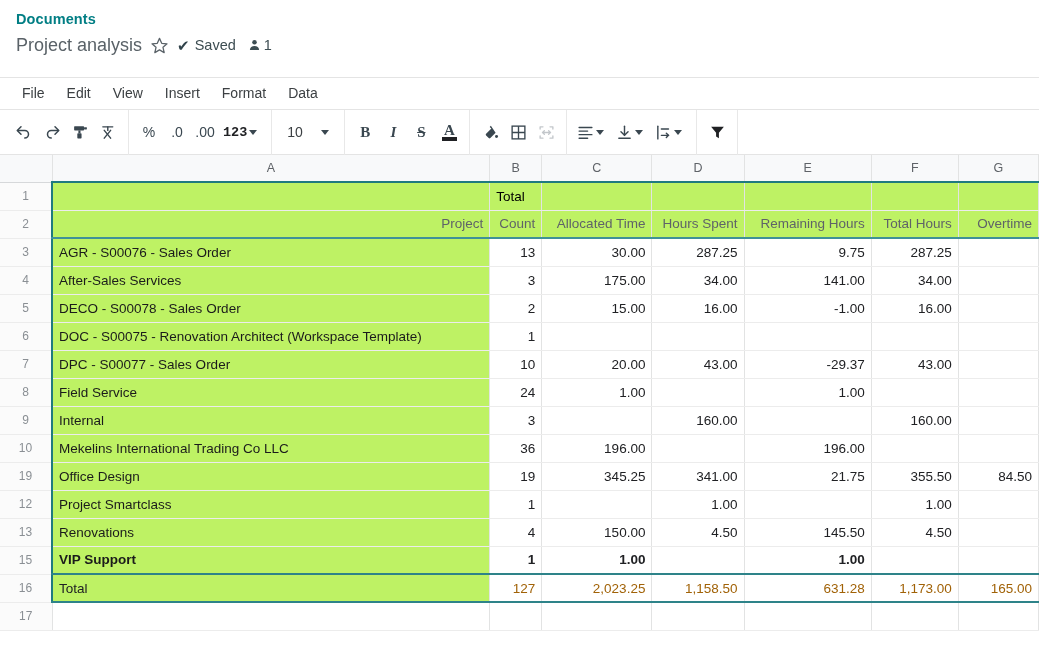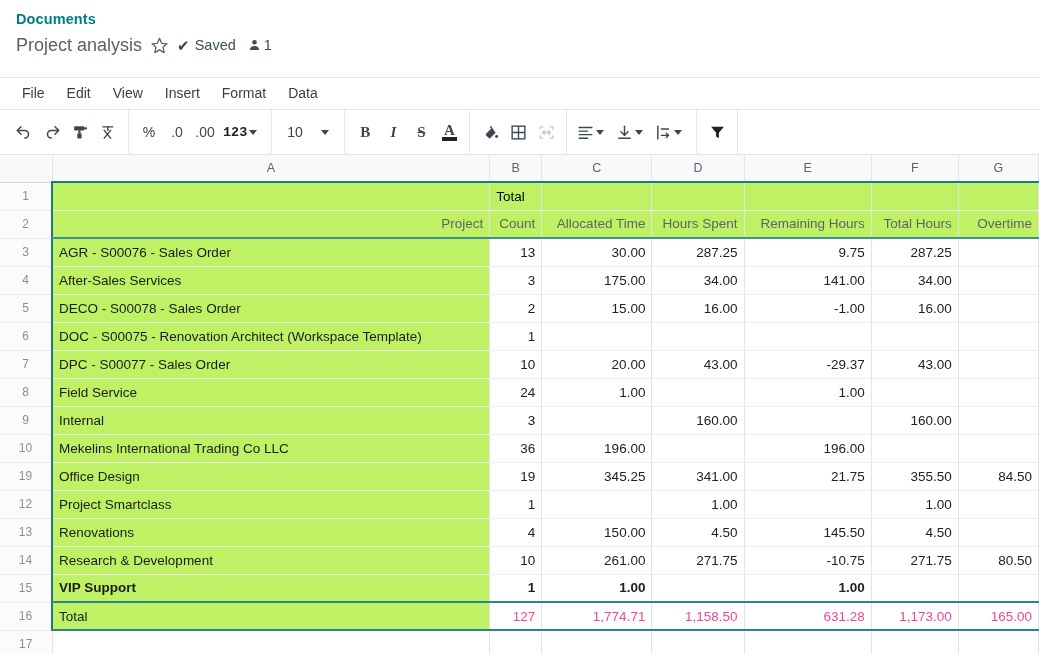--- a/index.html
+++ b/index.html
@@ -170,21 +170,21 @@
   td.num { text-align: right; padding-right: 8px; }
   td.txt { text-align: left; padding-left: 7px; }
 
   
   td.tint, th.tint { background: #bef264; }
 
   
   td.hdr-total { font-weight: 700; color: #000; }
   td.hdr-sub { color: #5f6368; }
   td.proj { font-weight: 700; color: #1b1b1b; }
-  td.totalrow { font-weight: 400; color: #ec4899; margin-left: 12px; }
+  td.totalrow { font-weight: 400; color: #a16207; margin-left: 12px; }
   td.total-label { color: #202124; }
 
   
   tr.r1 td.inrange { border-top: 2px solid #1f7a7f; }
   td.range-left  { border-left: 2px solid #1f7a7f; }
   td.range-right { border-right: 2px solid #1f7a7f; }
   tr.r2 td.inrange { border-bottom: 2px solid #3f9198; text-align: right; }
   tr.r15 td.inrange { border-bottom: 2px solid #2e8389; font-weight: bold; }
   tr.r16 td.inrange { border-bottom: 2px solid #2e8389; }
 </style>
@@ -504,46 +504,36 @@
     <tr>
       <td class="rownum">13</td>
       <td class="cell txt tint proj range-left">Renovations</td>
       <td class="cell num">4</td>
       <td class="cell num">150.00</td>
       <td class="cell num">4.50</td>
       <td class="cell num">145.50</td>
       <td class="cell num">4.50</td>
       <td class="cell num range-right"></td>
     </tr>
-    <tr>
-      <td class="rownum">14</td>
-      <td class="cell txt tint proj range-left">Research &amp; Development</td>
-      <td class="cell num">10</td>
-      <td class="cell num">261.00</td>
-      <td class="cell num">271.75</td>
-      <td class="cell num">-10.75</td>
-      <td class="cell num">271.75</td>
-      <td class="cell num range-right">80.50</td>
-    </tr>
     <tr class="r15">
       <td class="rownum">15</td>
       <td class="cell txt tint proj range-left inrange">VIP Support</td>
       <td class="cell num inrange">1</td>
       <td class="cell num inrange">1.00</td>
       <td class="cell num inrange"></td>
       <td class="cell num inrange">1.00</td>
       <td class="cell num inrange"></td>
       <td class="cell num range-right inrange"></td>
     </tr>
 
     <tr class="r16">
       <td class="rownum">16</td>
       <td class="cell txt tint total-label range-left inrange">Total</td>
       <td class="cell num totalrow inrange">127</td>
-      <td class="cell num totalrow inrange">1,774.71</td>
+      <td class="cell num totalrow inrange">2,023.25</td>
       <td class="cell num totalrow inrange">1,158.50</td>
       <td class="cell num totalrow inrange">631.28</td>
       <td class="cell num totalrow inrange">1,173.00</td>
       <td class="cell num totalrow range-right inrange">165.00</td>
     </tr>
 
     <tr>
       <td class="rownum">17</td>
       <td class="cell txt"></td>
       <td class="cell num"></td>

